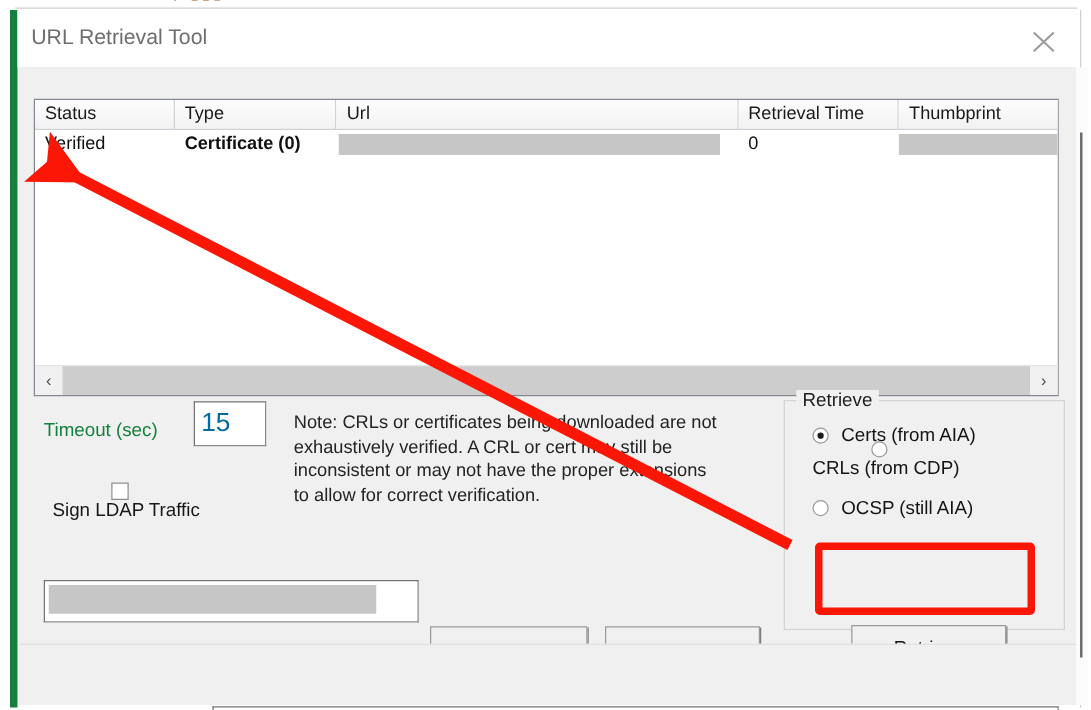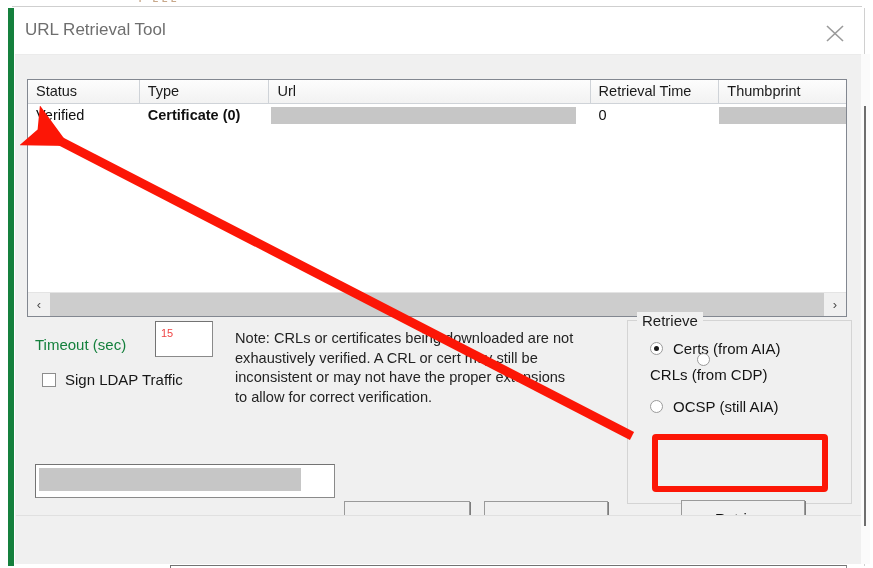--- a/index.html
+++ b/index.html
@@ -208,35 +208,36 @@
   }
   .lbl-timeout { left: 20px; top: 281px; }
 
   .textbox {
     position: absolute;
     background: #ffffff;
     border: 1px solid #8a8a8a;
     border-top-color: #737373;
     border-left-color: #737373;
     box-sizing: border-box;
-    font-size: 11px;
-    color: #ef4444;
+    font-size: 21px;
+    color: #0369a1;
   }
   .tb-timeout {
     left: 140px; top: 266px;
     width: 58px; height: 36px;
     padding: 5px 4px 0 5px;
   }
 
   
   .chk-row {
     position: absolute;
-    left: 27px; top: 316px;
-    display: flex;
-    align-items: center;
+    left: 27px; top: 331px;
+    display: flex;
+    align-items: center;
+    flex-direction: column;
   }
   .chk-box {
     width: 14px; height: 14px;
     background: #ffffff;
     border: 1px solid #8d8d8d;
     box-sizing: border-box;
     margin-right: 9px;
   }
   .chk-label { font-size: 15px; color: #171717; white-space: nowrap; }
 

